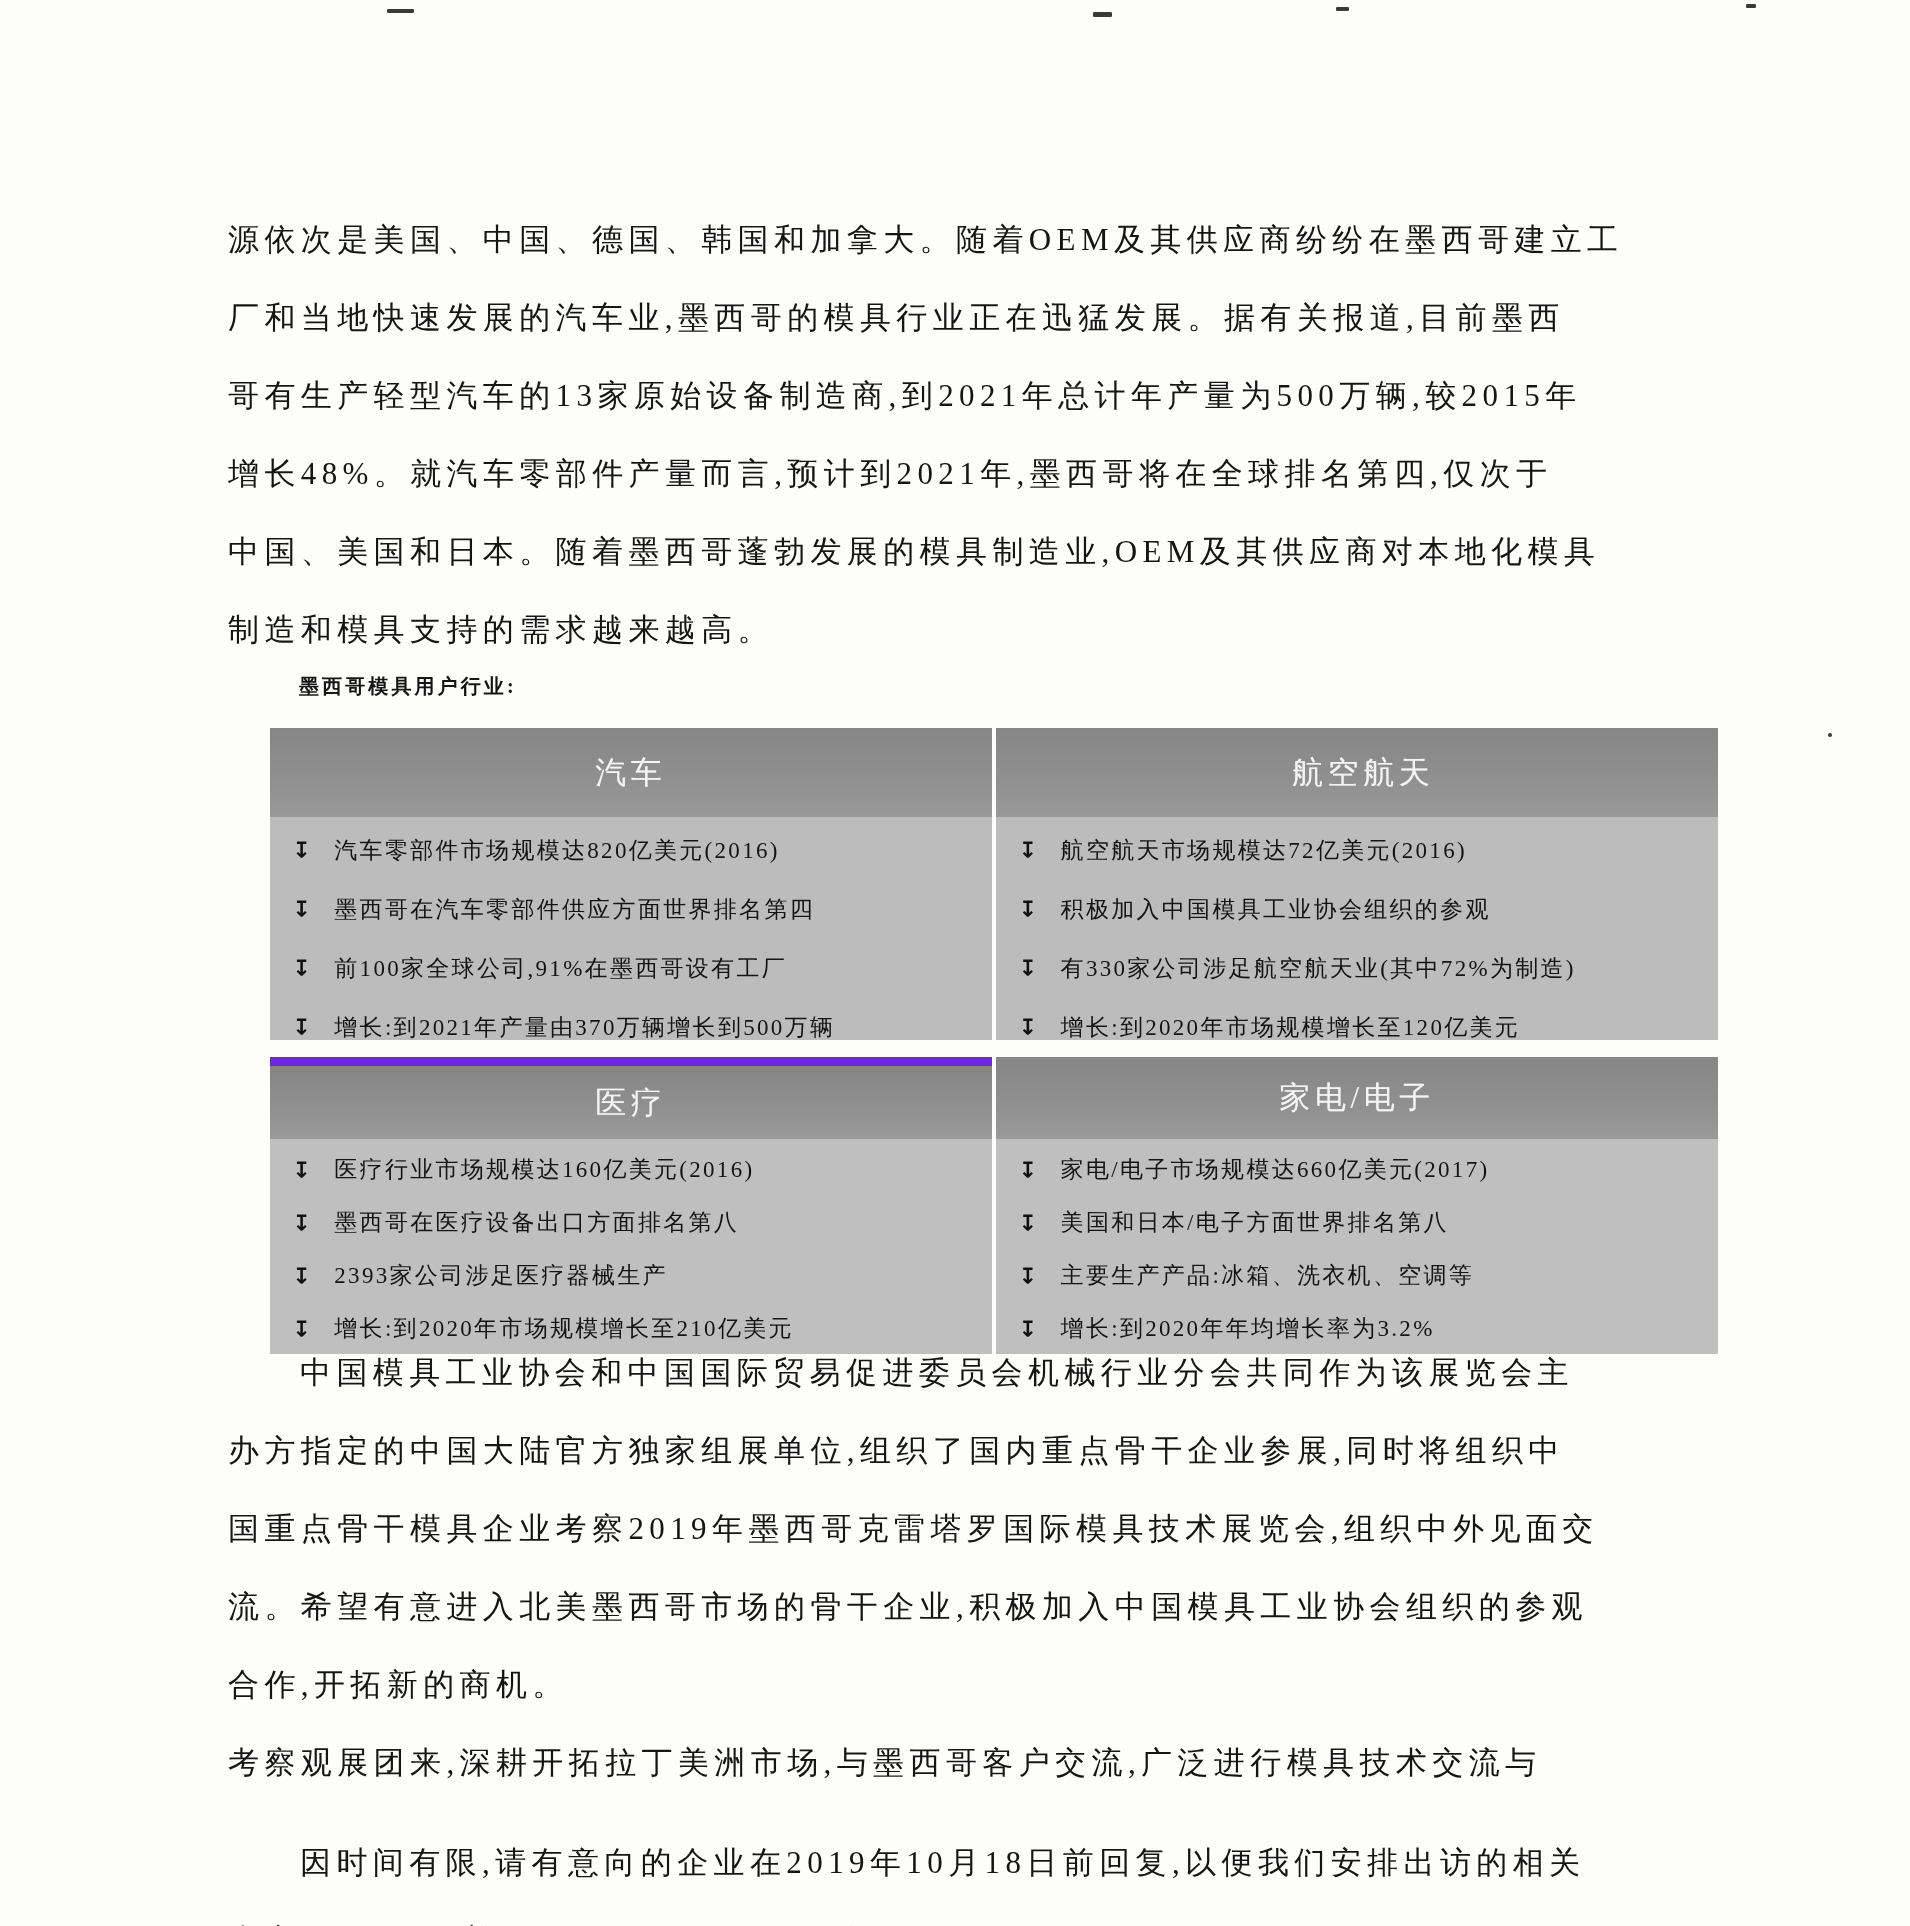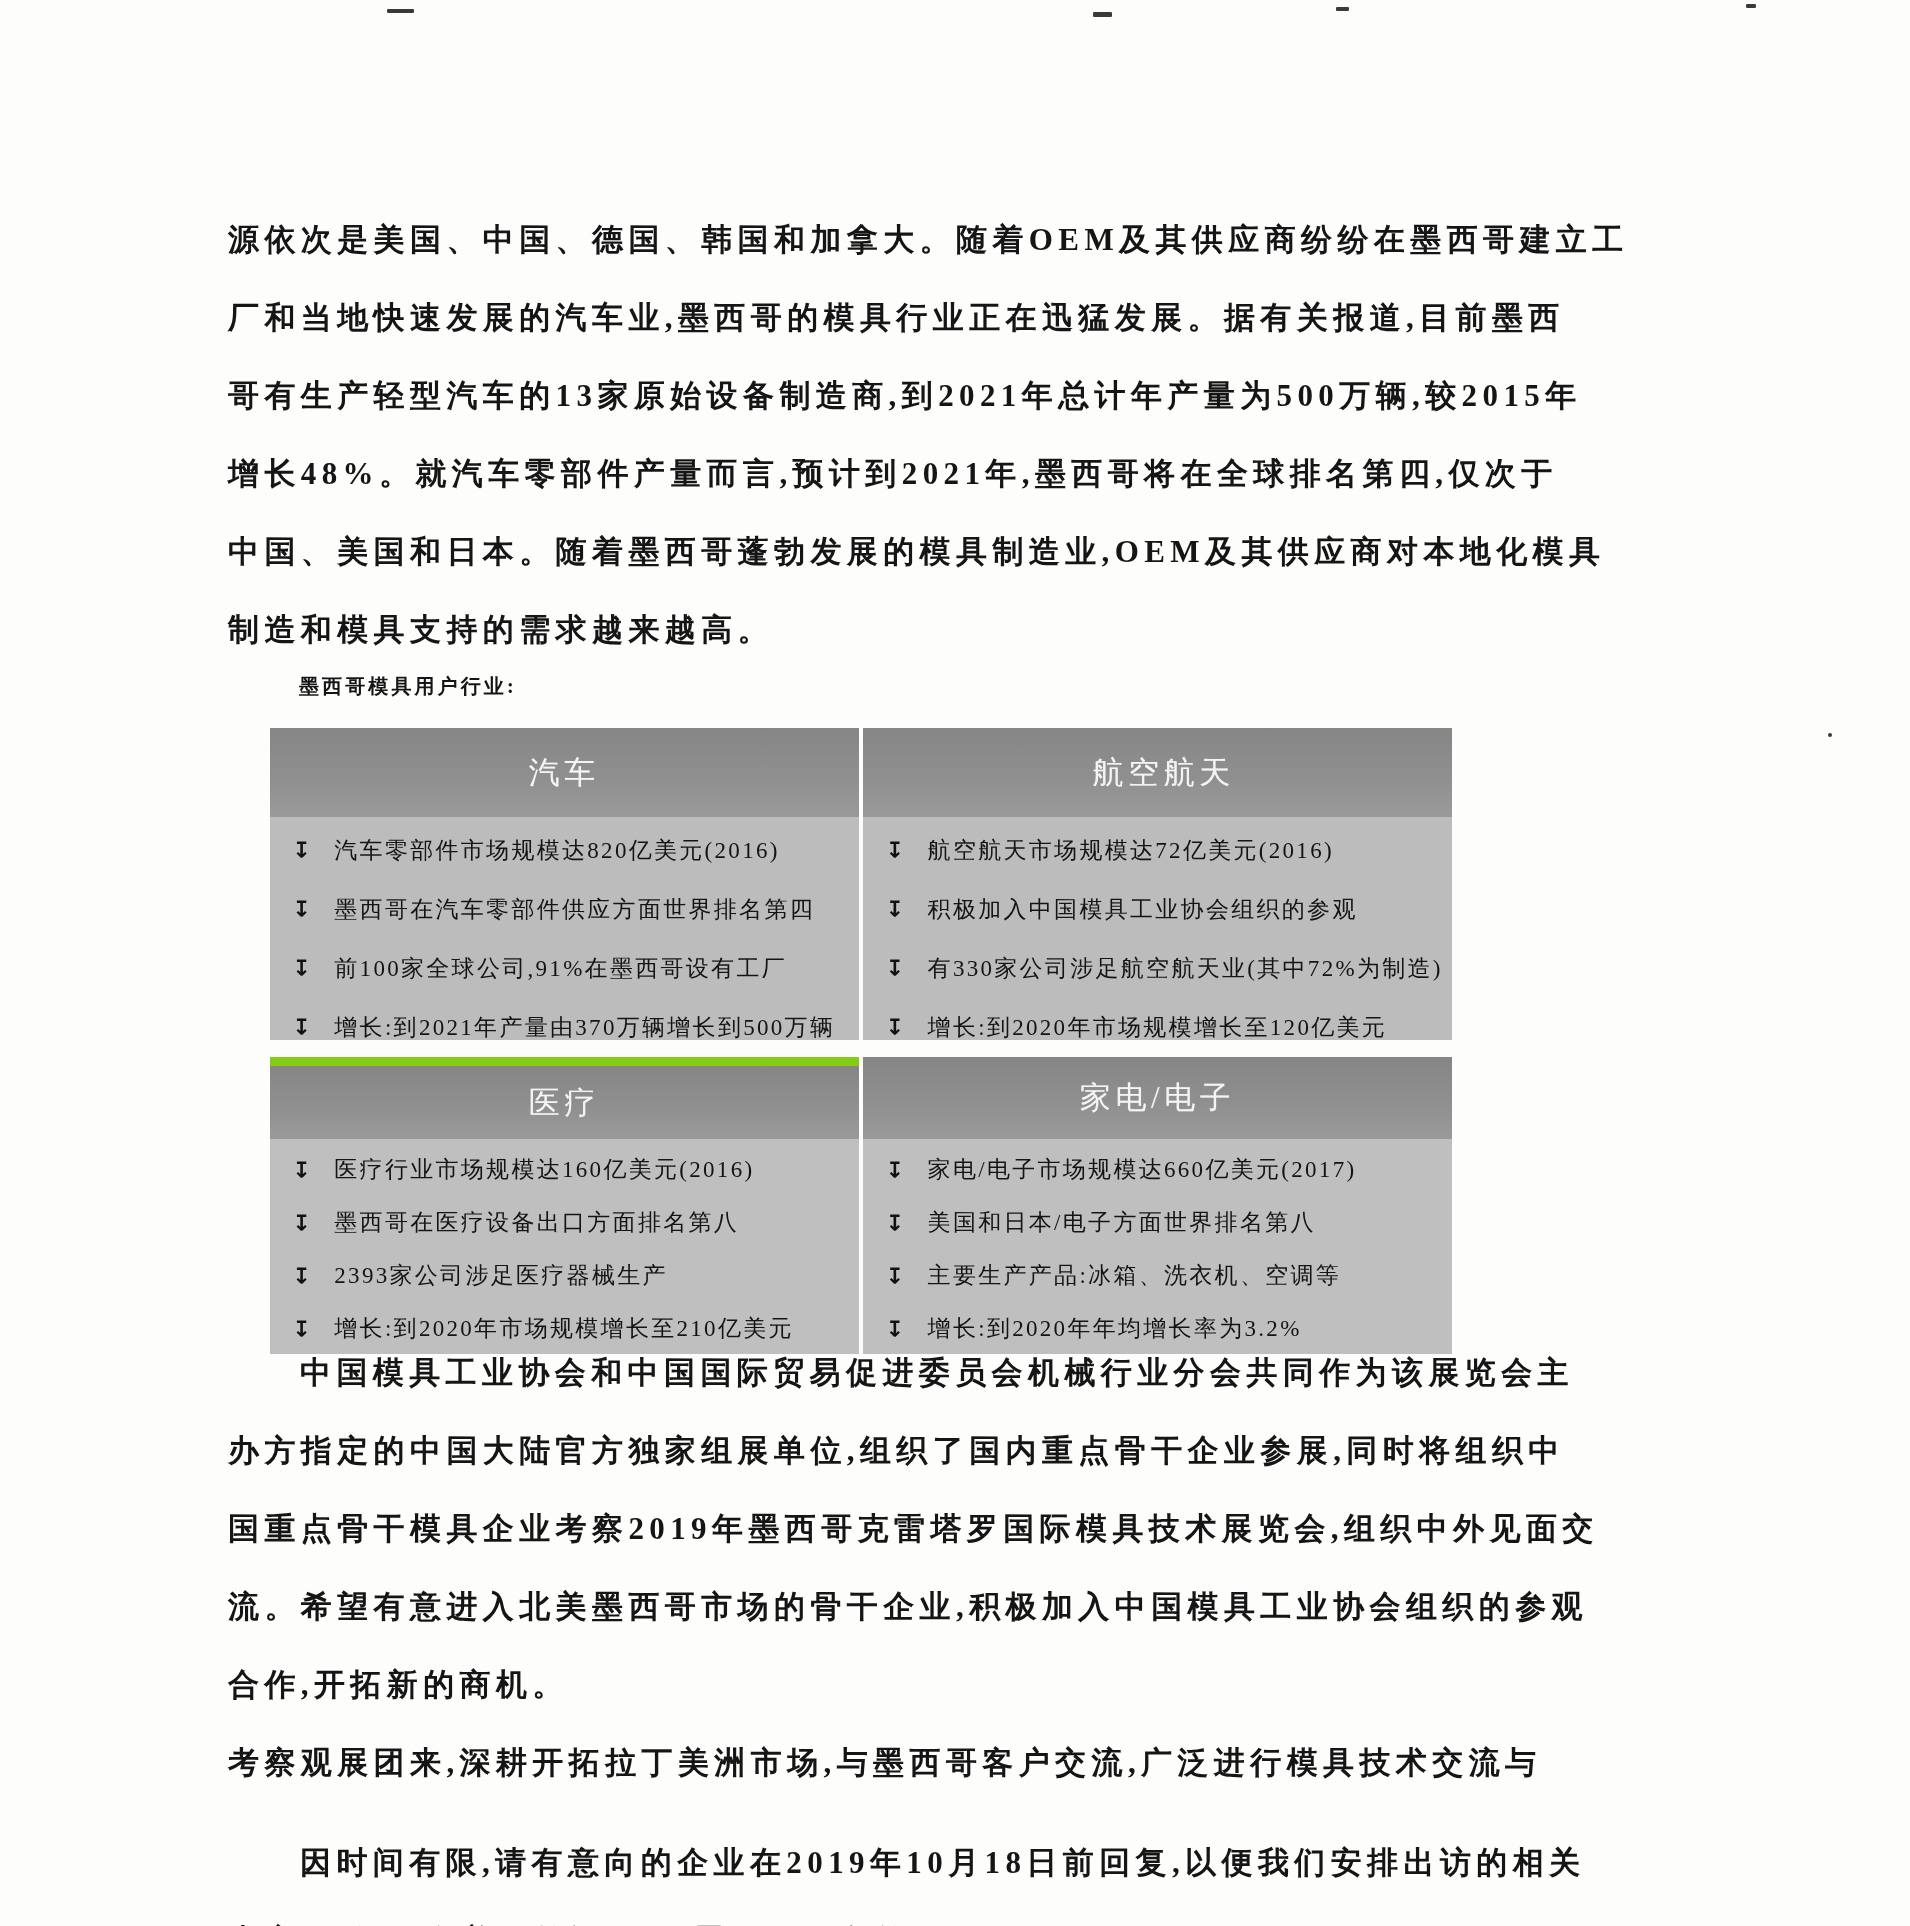--- a/index.html
+++ b/index.html
@@ -5,38 +5,38 @@
   html,body{margin:0;padding:0;background:#e8e8e8;}
   .page{
     position:relative;
     width:1911px;height:2702px;
     background:#fdfdfc;
     overflow:hidden;
     font-family:"Liberation Serif","DejaVu Serif",serif;
     color:#151515;
   }
   
-  .textblock{position:absolute;left:228px;width:1472px;font-weight:bold;}
+  .textblock{position:absolute;left:228px;width:1472px;}
   .bline{
     font-size:31px;letter-spacing:5.4px;line-height:78px;
     white-space:nowrap;
   }
   .indent{text-indent:72px;}
   .sect-heading{
     position:absolute;left:299px;
     font-size:20px;font-weight:bold;letter-spacing:3.1px;line-height:78px;
     white-space:nowrap;
   }
   
   .industry-table{
-    position:absolute;left:270px;top:728px;width:1182px;
+    position:absolute;left:270px;top:728px;width:1448px;
     display:grid;
     grid-template-columns:1fr 4.6px 1fr;
     grid-template-rows:89px 223px 17.3px 82px 215px;
-    background:#84cc16;
+    background:#6d28d9;
   }
   .hdr{
     background:linear-gradient(180deg,#868686 0%,#8f8f8f 55%,#9a9a9a 100%);
     color:#f4f4f4;
     display:flex;align-items:center;justify-content:center;
     font-size:31px;letter-spacing:4.6px;
     text-shadow:0 0 0.8px rgba(255,255,255,.4);
   }
   .cellbody{
     background:#bcbcbc;

